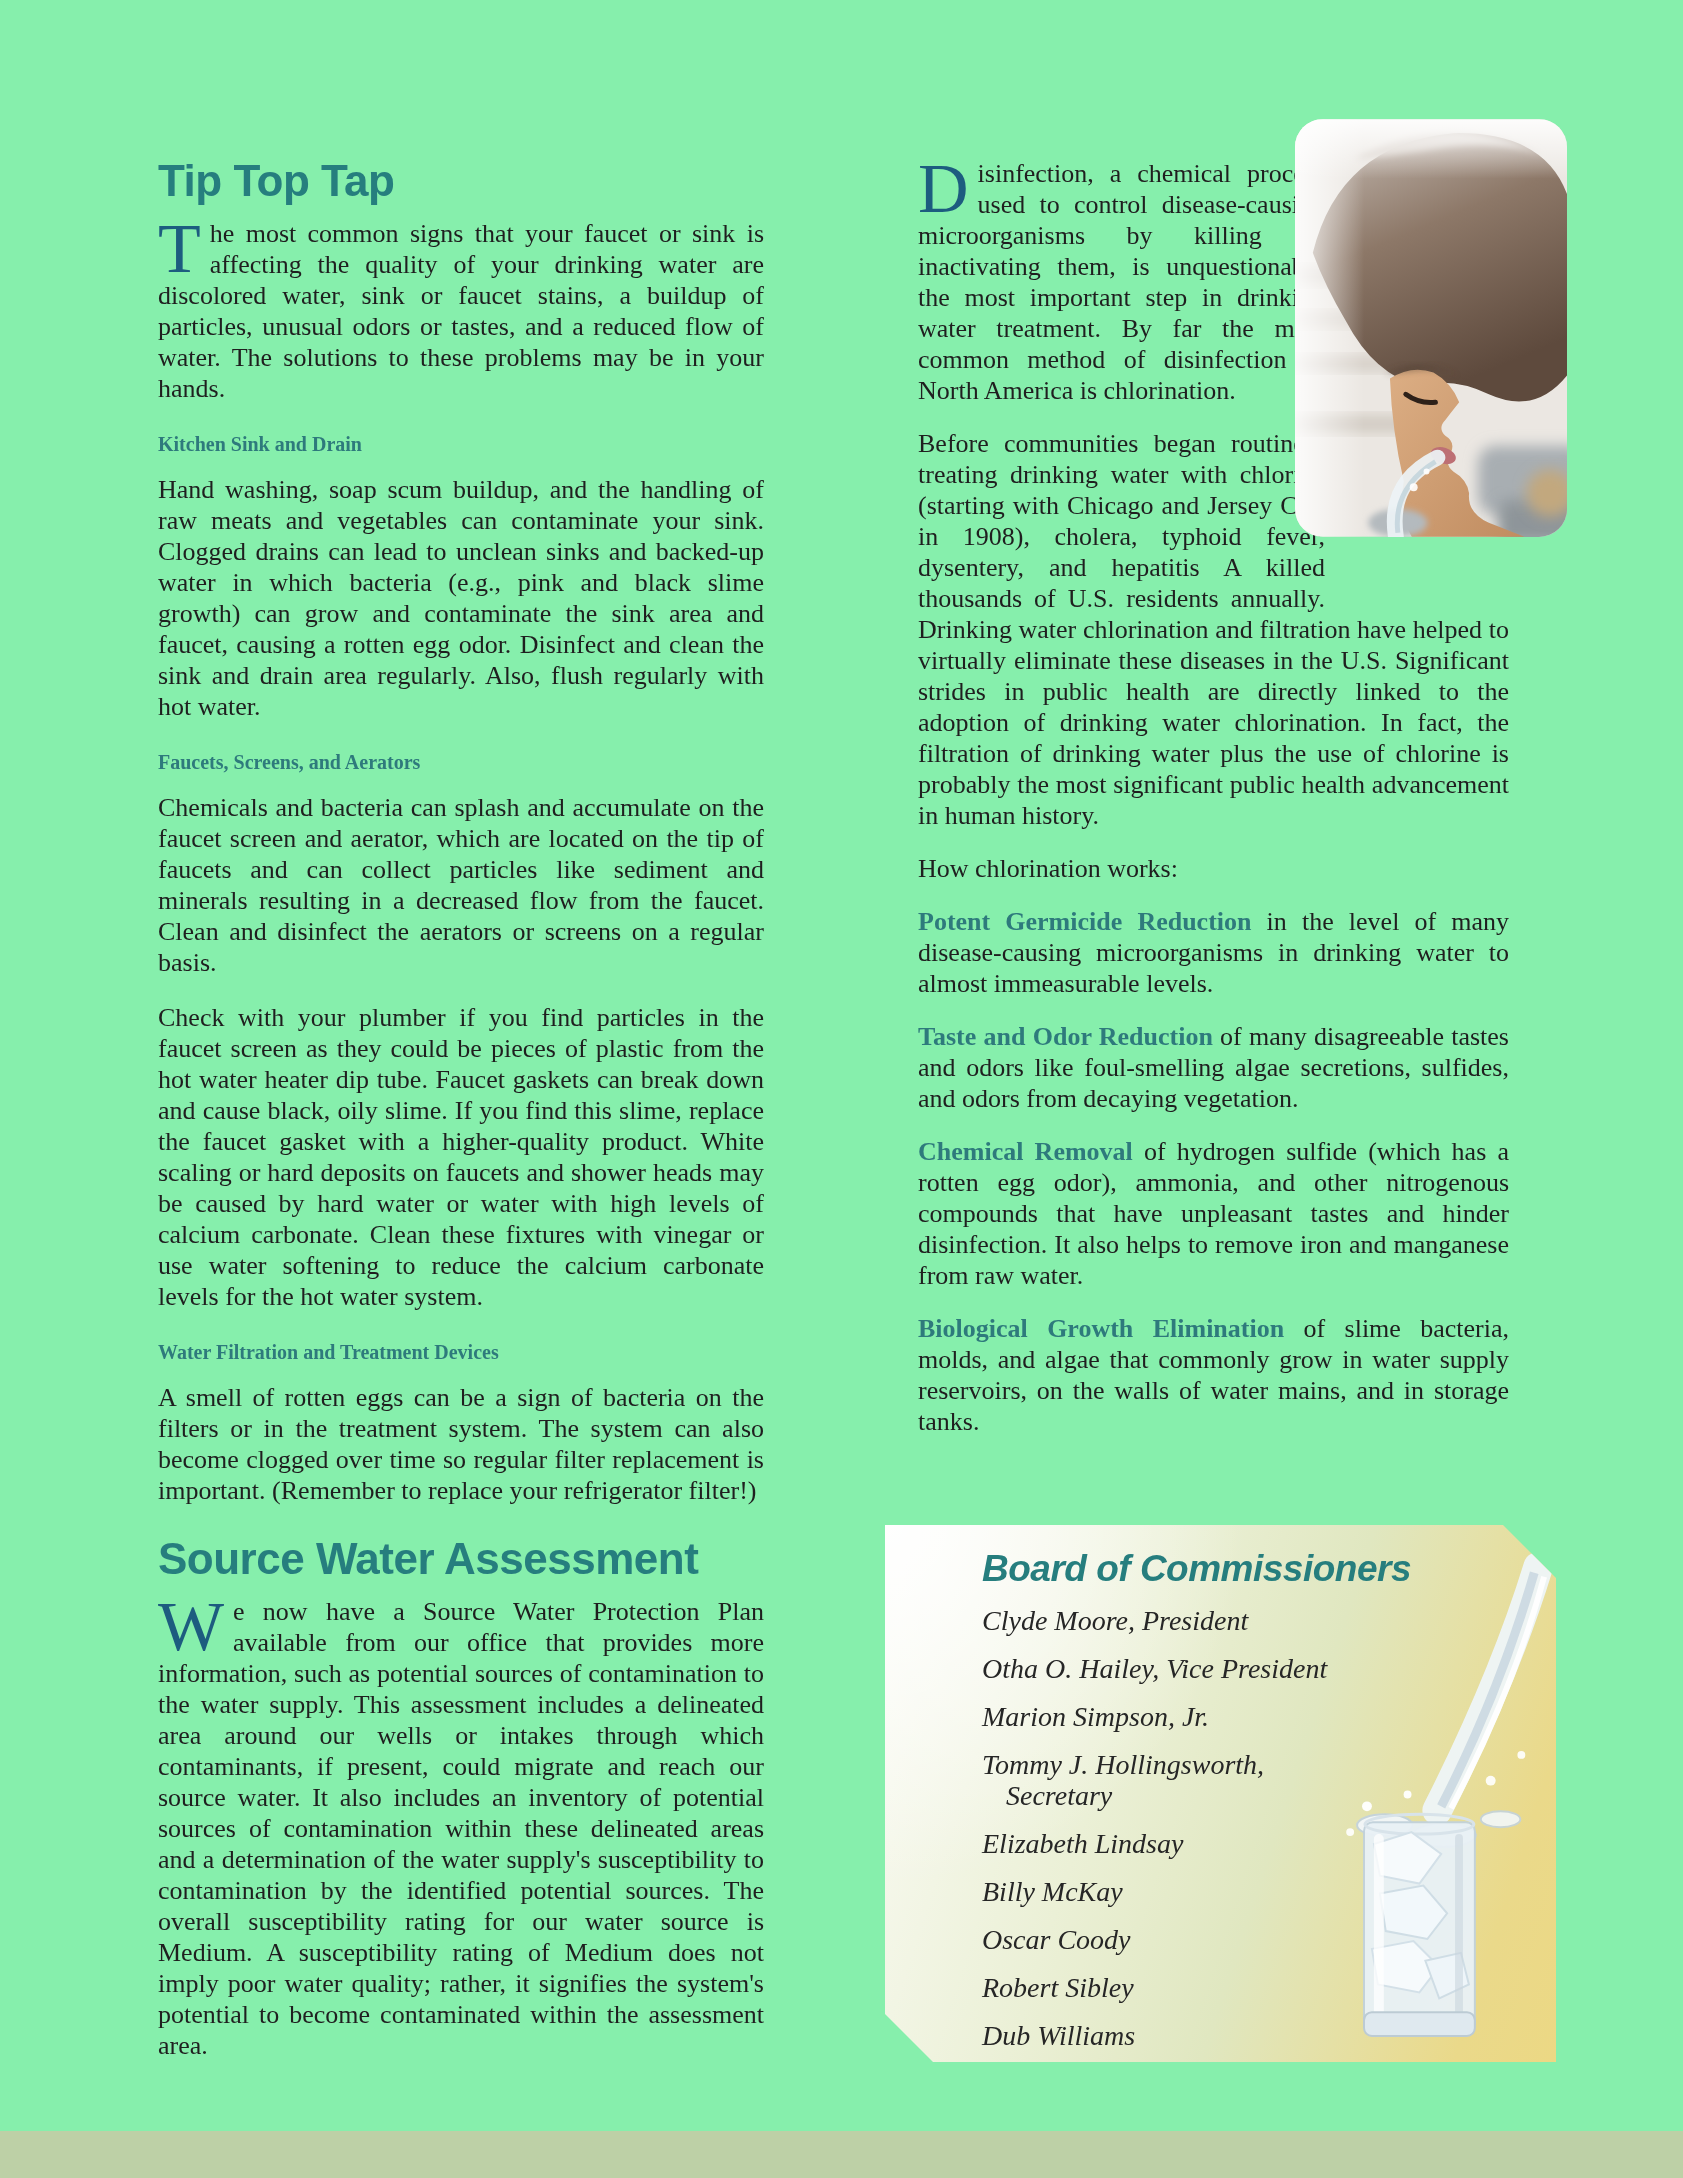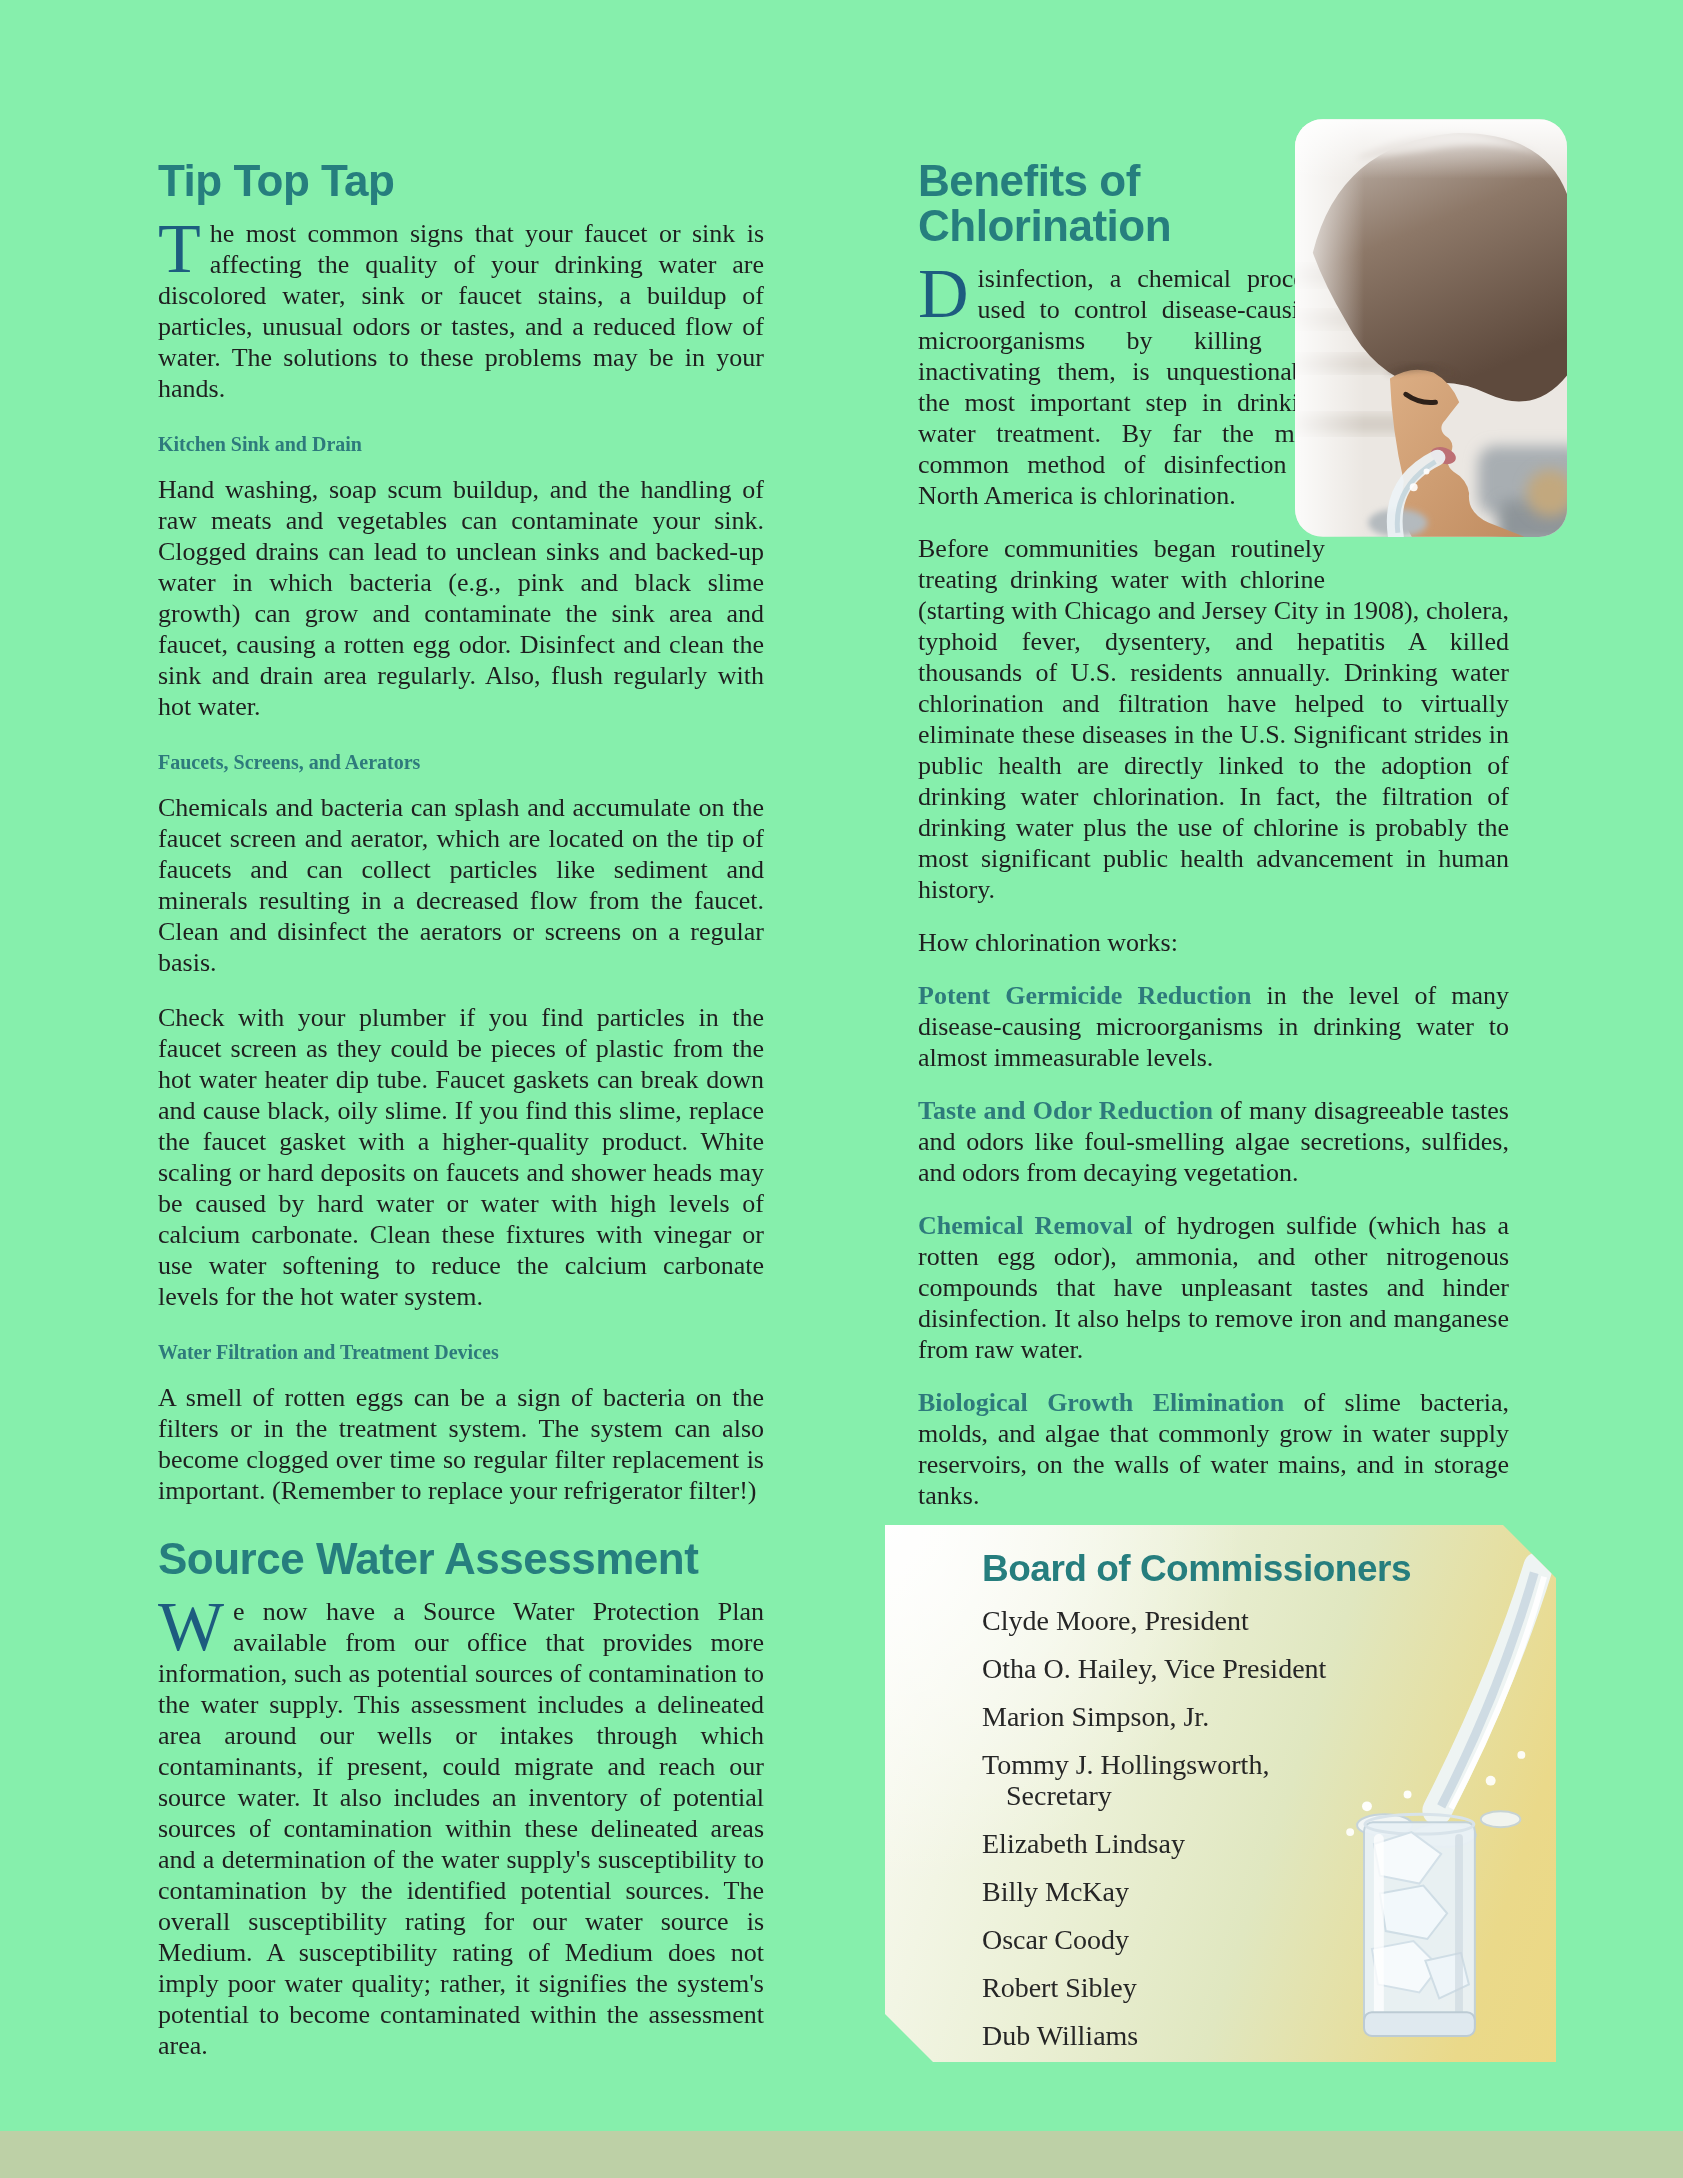--- a/index.html
+++ b/index.html
@@ -43,21 +43,21 @@
   .board-box {
     position:absolute; left:885px; top:1525px; width:671px; height:537px;
     background:linear-gradient(108deg,#f9faf2 4%,#ebf0d6 35%,#e0e7c0 58%,#ead98a 88%,#ecd884 100%);
     clip-path:polygon(0 0, 618px 0, 671px 53px, 671px 537px, 48px 537px, 0 489px);
   }
   .board-box .fade {
     position:absolute; inset:0;
     background:radial-gradient(circle at 0% 0%, rgba(255,255,255,.95) 0%, rgba(255,255,255,0) 42%);
     pointer-events:none;
   }
-  .board-inner { position:relative; padding:24px 0 0 97px; }
+  .board-inner { position:relative; padding:24px 0 0 97px;font-style:italic; }
   .board-title {
     font-family:"Liberation Sans", sans-serif; font-weight:bold;
     font-size:37px; line-height:40px; letter-spacing:-0.5px;
     color:var(--heading_teal, #267e7e); margin:0 0 16px 0;
   }
   .member { font-size:28px; line-height:31px; margin-bottom:17px; color:#262626; }
   .member .second { padding-left:24px; }
   .board-art { position:absolute; inset:0; pointer-events:none; }
   
   .bottom-bar {
@@ -85,21 +85,20 @@
     <h3 class="sub">Water Filtration and Treatment Devices</h3>
     <p>A smell of rotten eggs can be a sign of bacteria on the filters or in the treatment system. The system can also become clogged over time so regular filter replacement is important. (Remember to replace your refrigerator filter!)</p>
 
     <h2 class="big src">Source Water Assessment</h2>
     <p><span class="dropcap">W</span><span>e now have a Source Water Protection Plan available from our office that provides more information, such as potential sources of contamination to the water supply. This assessment includes a delineated area around our wells or intakes through which contaminants, if present, could migrate and reach our source water. It also includes an inventory of potential sources of contamination within these delineated areas and a determination of the water supply's susceptibility to contamination by the identified potential sources. The overall susceptibility rating for our water source is Medium. A susceptibility rating of Medium does not imply poor water quality; rather, it signifies the system's potential to become contaminated within the assessment area.</span></p>
   </div>
 
   <div class="col col-right">
     <div class="wrap-spacer"></div>
 
-    <h2 class="big">Benefits of Chlorination</h2>
 
     <p><span class="dropcap">D</span><span>isinfection, a chemical process used to control disease-causing microorganisms by killing or inactivating them, is unquestionably the most important step in drinking water treatment. By far the most common method of disinfection in North America is chlorination.</span></p>
 
     <p>Before communities began routinely treating drinking water with chlorine (starting with Chicago and Jersey City in 1908), cholera, typhoid fever, dysentery, and hepatitis A killed thousands of U.S. residents annually. Drinking water chlorination and filtration have helped to virtually eliminate these diseases in the U.S. Significant strides in public health are directly linked to the adoption of drinking water chlorination. In fact, the filtration of drinking water plus the use of chlorine is probably the most significant public health advancement in human history.</p>
 
     <p>How chlorination works:</p>
 
     <p><span class="lead">Potent Germicide Reduction</span><span> in the level of many disease-causing microorganisms in drinking water to almost immeasurable levels.</span></p>
 
     <p><span class="lead">Taste and Odor Reduction</span><span> of many disagreeable tastes and odors like foul-smelling algae secretions, sulfides, and odors from decaying vegetation.</span></p>

